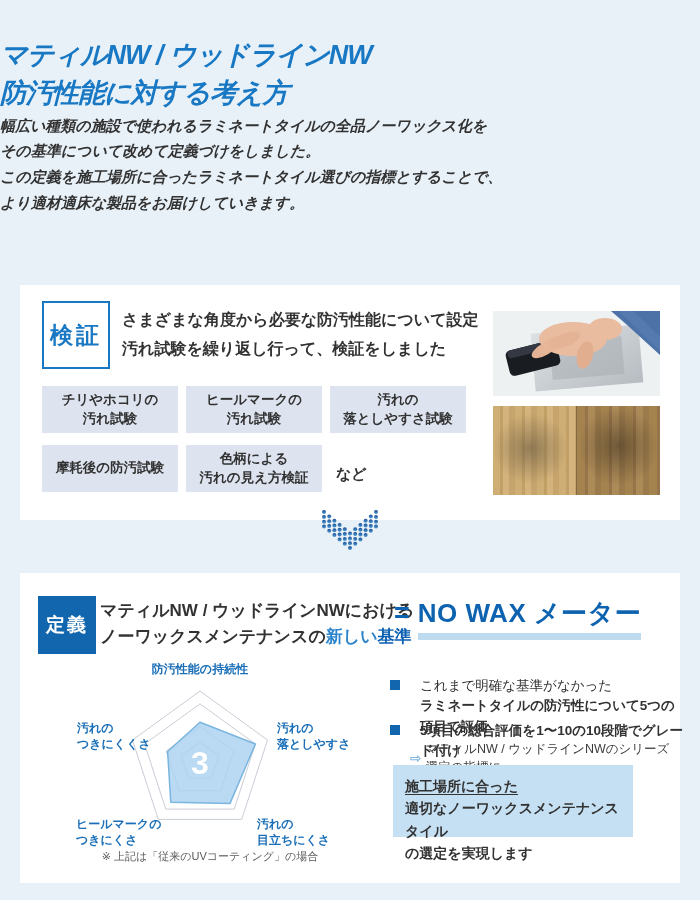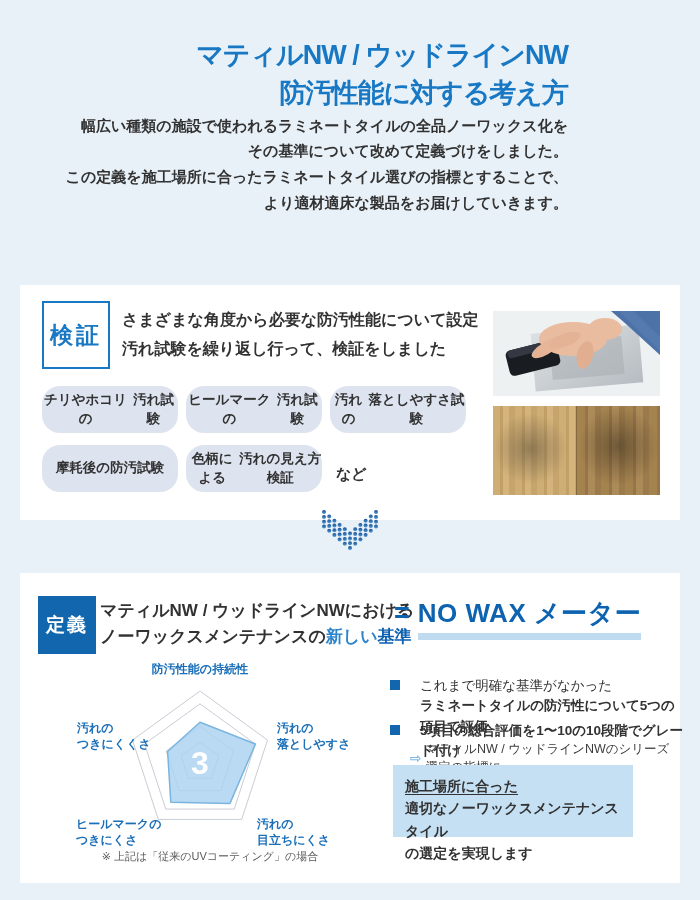--- a/index.html
+++ b/index.html
@@ -15,21 +15,21 @@
   *{margin:0;padding:0;box-sizing:border-box;}
   html,body{width:700px;}
   body{
     width:700px;height:900px;
     background:var(--pagebg);
     font-family:"Liberation Sans","DejaVu Sans",sans-serif;
     color:var(--text);
     position:relative;
     overflow:hidden;
   }
-  .hero{position:absolute;left:0;top:0;width:568px;text-align:right;}
+  .hero{position:absolute;left:0;top:0;width:568px;text-align:left;font-style:italic;}
   .hero h1{
     margin-top:36px;
     color:var(--accent);
     font-size:27px;
     font-weight:700;
     letter-spacing:-1px;
     line-height:1.42;
   }
   .hero h1 span{display:block;}
   .intro{
@@ -57,24 +57,23 @@
     display:flex;align-items:center;justify-content:center;
   }
   .verify-desc{
     position:absolute;left:102px;top:21px;
     font-size:16px;font-weight:600;line-height:1.8;
   }
   .test-box{
     position:absolute;
     width:136px;height:47px;
     background:var(--boxbg);
-    display:flex;flex-direction:row;align-items:center;justify-content:center;
+    display:flex;flex-direction:column;align-items:center;justify-content:center;
     font-size:13.5px;font-weight:700;line-height:1.35;
     text-align:center;
-    border-radius:18px;
   }
   .tb1{left:22px;top:101px;}
   .tb2{left:166px;top:101px;}
   .tb3{left:310px;top:101px;}
   .tb4{left:22px;top:160px;}
   .tb5{left:166px;top:160px;}
   .etc{
     position:absolute;left:316px;top:180px;
     font-size:15px;font-weight:700;
   }

